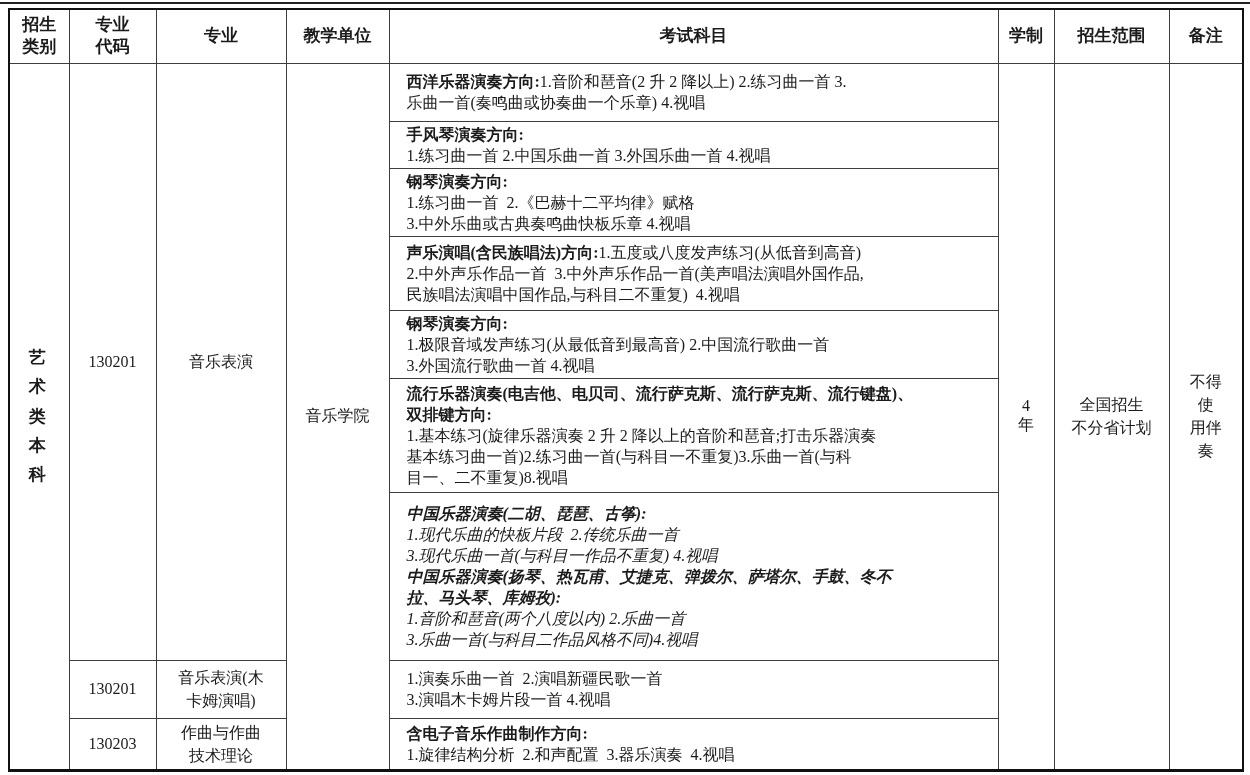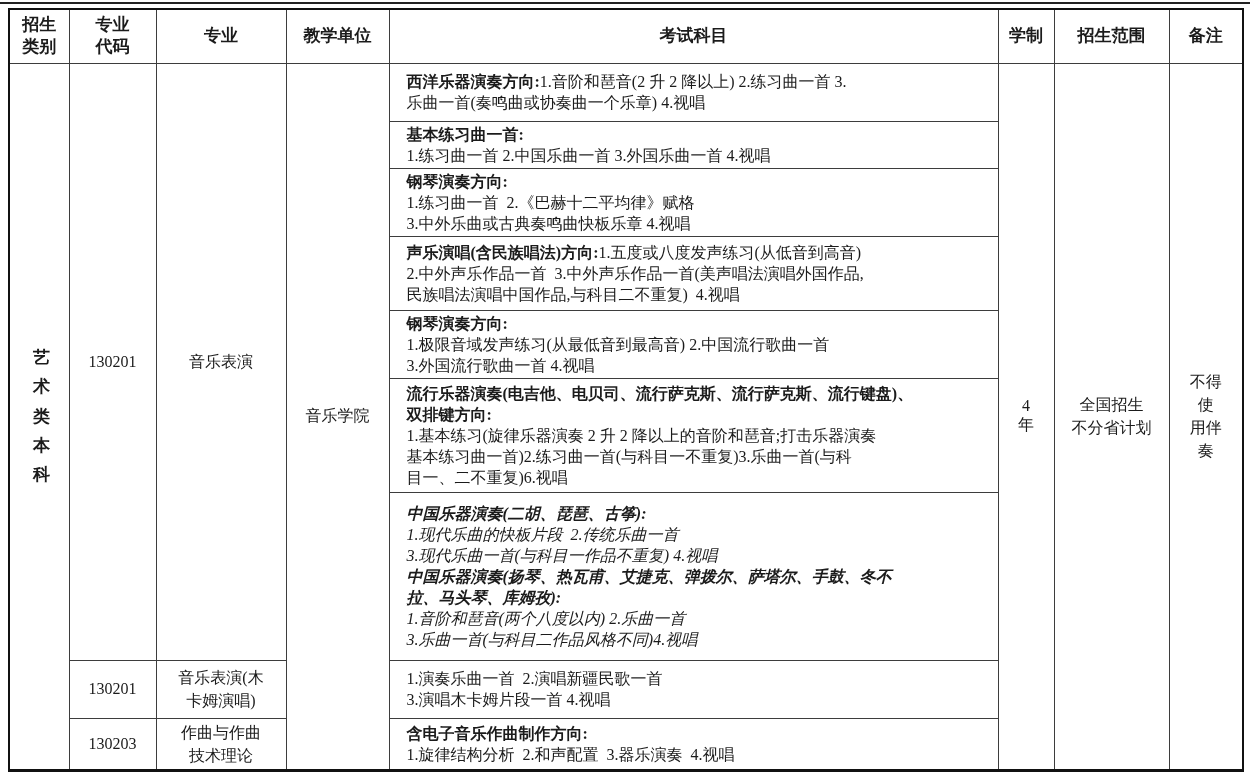--- a/index.html
+++ b/index.html
@@ -18,21 +18,21 @@
     white-space:pre-line; line-height:1.3; padding:2px;
   }
   .tbl td { font-size:16px; vertical-align:middle; padding:2px 17px; }
   .ctr { text-align:center; }
   .pre { white-space:pre-line; line-height:1.45;text-align:center; }
   .exam { padding:3px 8px; vertical-align:middle; }
   .ln { white-space:pre; line-height:21px; }
   .bd { font-weight:bold; }
   .vert {
     width:1.25em; margin:0 auto; word-break:break-all;
-    line-height:1.72; font-weight:bold; font-size:17px; text-align:right;
+    line-height:1.72; font-weight:bold; font-size:17px; text-align:left;
   }
   tr.hrow { height:54px; }
   tr.r1 { height:58px; }
   tr.r2 { height:42px; }
   tr.r3 { height:66px; }
   tr.r4 { height:74px; }
   tr.r5 { height:66px; }
   tr.r6 { height:114px; }
   tr.r7 { height:168px;font-style:italic; }
   tr.r8 { height:58px; }
@@ -86,21 +86,21 @@
       </td>
       <td class="ctr" rowspan="9">4 年</td>
       <td class="ctr pre" rowspan="9">全国招生
 不分省计划</td>
       <td class="ctr pre" rowspan="9">不得使
 用伴奏</td>
     </tr>
 
     <tr class="r2">
       <td class="exam">
-        <div class="ln"><span class="bd">基本练习曲一首:</span><span></span></div>
+        <div class="ln"><span class="bd">手风琴演奏方向:</span><span></span></div>
         <div class="ln"><span class="bd"></span><span>1.练习曲一首 2.中国乐曲一首 3.外国乐曲一首 4.视唱</span></div>
       </td>
     </tr>
 
     <tr class="r3">
       <td class="exam">
         <div class="ln"><span class="bd">钢琴演奏方向:</span><span></span></div>
         <div class="ln"><span class="bd"></span><span>1.练习曲一首  2.《巴赫十二平均律》赋格</span></div>
         <div class="ln"><span class="bd"></span><span>3.中外乐曲或古典奏鸣曲快板乐章 4.视唱</span></div>
       </td>
@@ -121,21 +121,21 @@
         <div class="ln"><span class="bd"></span><span>3.外国流行歌曲一首 4.视唱</span></div>
       </td>
     </tr>
 
     <tr class="r6">
       <td class="exam">
         <div class="ln"><span class="bd">流行乐器演奏(电吉他、电贝司、流行萨克斯、流行萨克斯、流行键盘)、</span><span></span></div>
         <div class="ln"><span class="bd">双排键方向:</span><span></span></div>
         <div class="ln"><span class="bd"></span><span>1.基本练习(旋律乐器演奏 2 升 2 降以上的音阶和琶音;打击乐器演奏</span></div>
         <div class="ln"><span class="bd"></span><span>基本练习曲一首)2.练习曲一首(与科目一不重复)3.乐曲一首(与科</span></div>
-        <div class="ln"><span class="bd"></span><span>目一、二不重复)6.视唱</span></div>
+        <div class="ln"><span class="bd"></span><span>目一、二不重复)8.视唱</span></div>
       </td>
     </tr>
 
     <tr class="r7">
       <td class="exam">
         <div class="ln"><span class="bd">中国乐器演奏(二胡、琵琶、古筝):</span><span></span></div>
         <div class="ln"><span class="bd"></span><span>1.现代乐曲的快板片段  2.传统乐曲一首</span></div>
         <div class="ln"><span class="bd"></span><span>3.现代乐曲一首(与科目一作品不重复) 4.视唱</span></div>
         <div class="ln"><span class="bd">中国乐器演奏(扬琴、热瓦甫、艾捷克、弹拨尔、萨塔尔、手鼓、冬不</span><span></span></div>
         <div class="ln"><span class="bd">拉、马头琴、库姆孜):</span><span></span></div>

